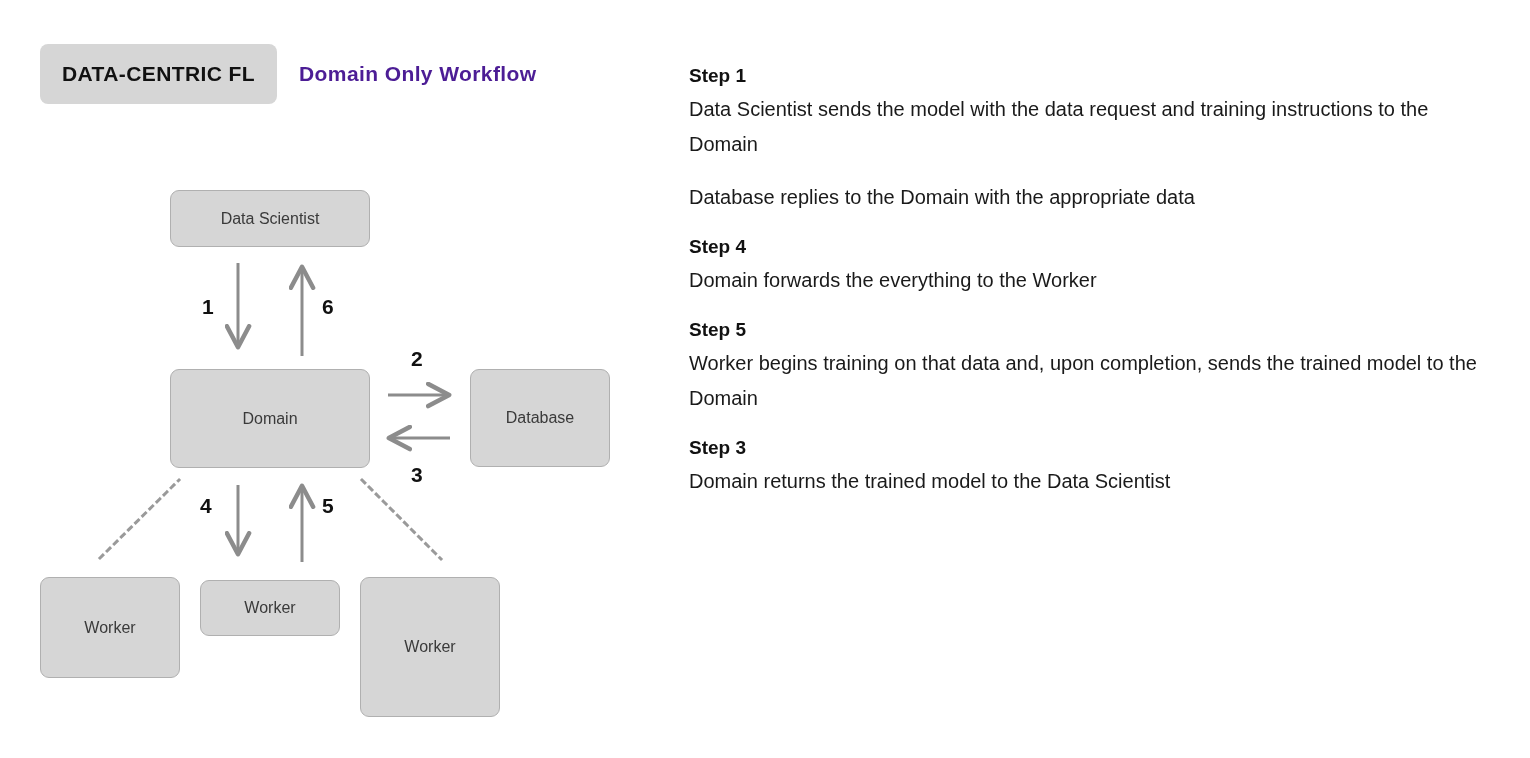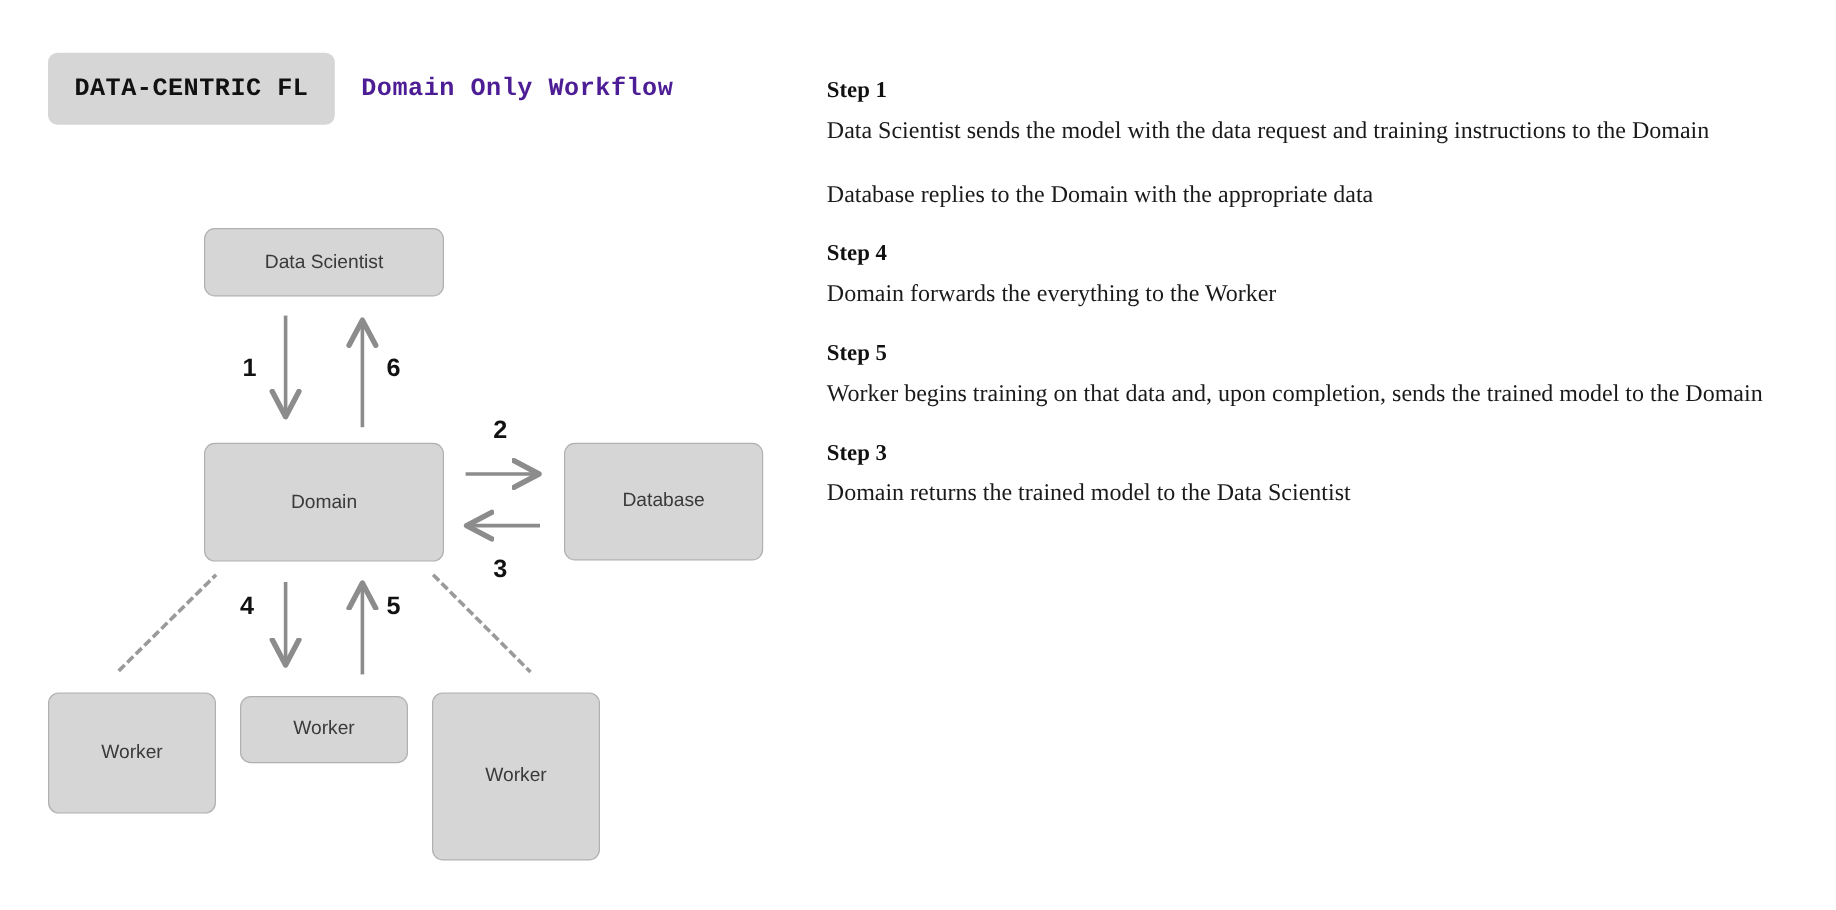--- a/index.html
+++ b/index.html
@@ -17,21 +17,20 @@
   }
 
   
   .tabbar {
     position: absolute;
     left: 40px;
     top: 44px;
     display: flex;
     align-items: center;
     height: 60px;
-    font-family: Liberation Mono, monospace;
   }
   .tab {
     height: 60px;
     display: flex;
     align-items: center;
     padding: 0 22px;
     border-radius: 8px;
     font-size: 21px;
     font-weight: bold;
     letter-spacing: 0.4px;
@@ -70,21 +69,21 @@
     align-items: center;
     justify-content: center;
     box-sizing: border-box;
     font-size: 16px;
     color: #3a3a3a;
     font-family: "Liberation Sans", sans-serif;
   }
 
   #node-data-scientist { left: 170px; top: 190px; width: 200px; height: 57px; }
   #node-domain         { left: 170px; top: 369px; width: 200px; height: 99px; }
-  #node-database       { left: 470px; top: 369px; width: 166px; height: 98px; }
+  #node-database       { left: 470px; top: 369px; width: 140px; height: 98px; }
   #node-worker-left    { left: 40px;  top: 577px; width: 140px; height: 101px; }
   #node-worker-mid     { left: 200px; top: 580px; width: 140px; height: 56px; }
   #node-worker-right   { left: 360px; top: 577px; width: 140px; height: 140px; }
 
   .step-num {
     position: absolute;
     font-size: 21px;
     font-weight: bold;
     color: #111111;
     font-family: "Liberation Sans", sans-serif;
@@ -95,21 +94,20 @@
   #lbl-3 { left: 411px; top: 463px; }
   #lbl-4 { left: 200px; top: 494px; }
   #lbl-5 { left: 322px; top: 494px; }
 
   
   .steps {
     position: absolute;
     left: 689px;
     top: 62px;
     width: 790px;
-    font-family: Liberation Serif, serif;
   }
   .step-block { margin-bottom: 18px; }
   .step-block:last-child { margin-bottom: 0; }
   .step-title {
     font-size: 19px;
     font-weight: bold;
     color: #111111;
     line-height: 28px;
     margin-bottom: 2px;
   }

